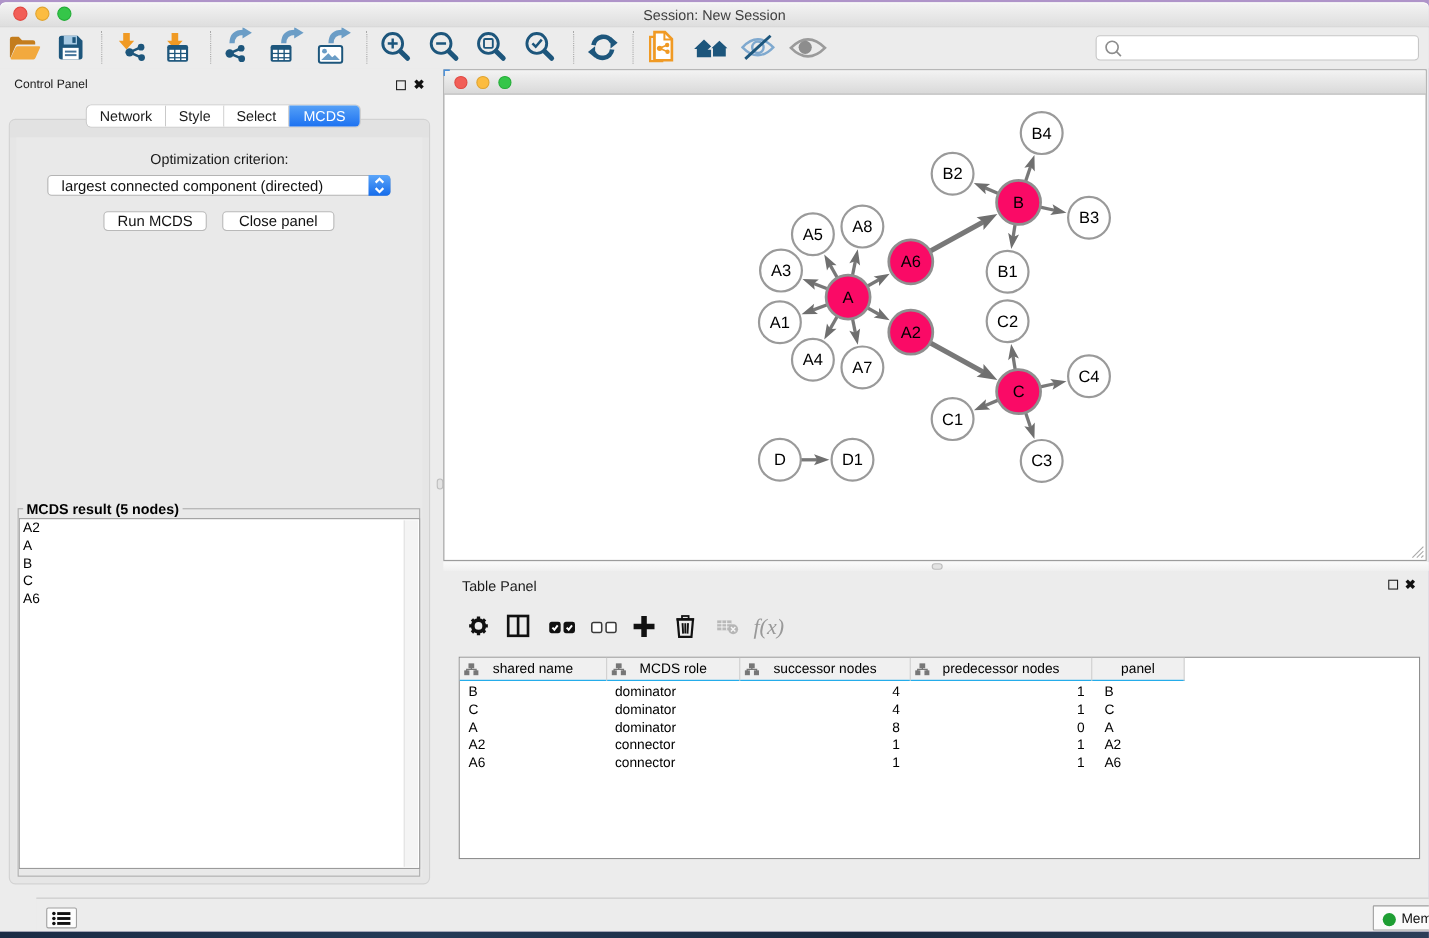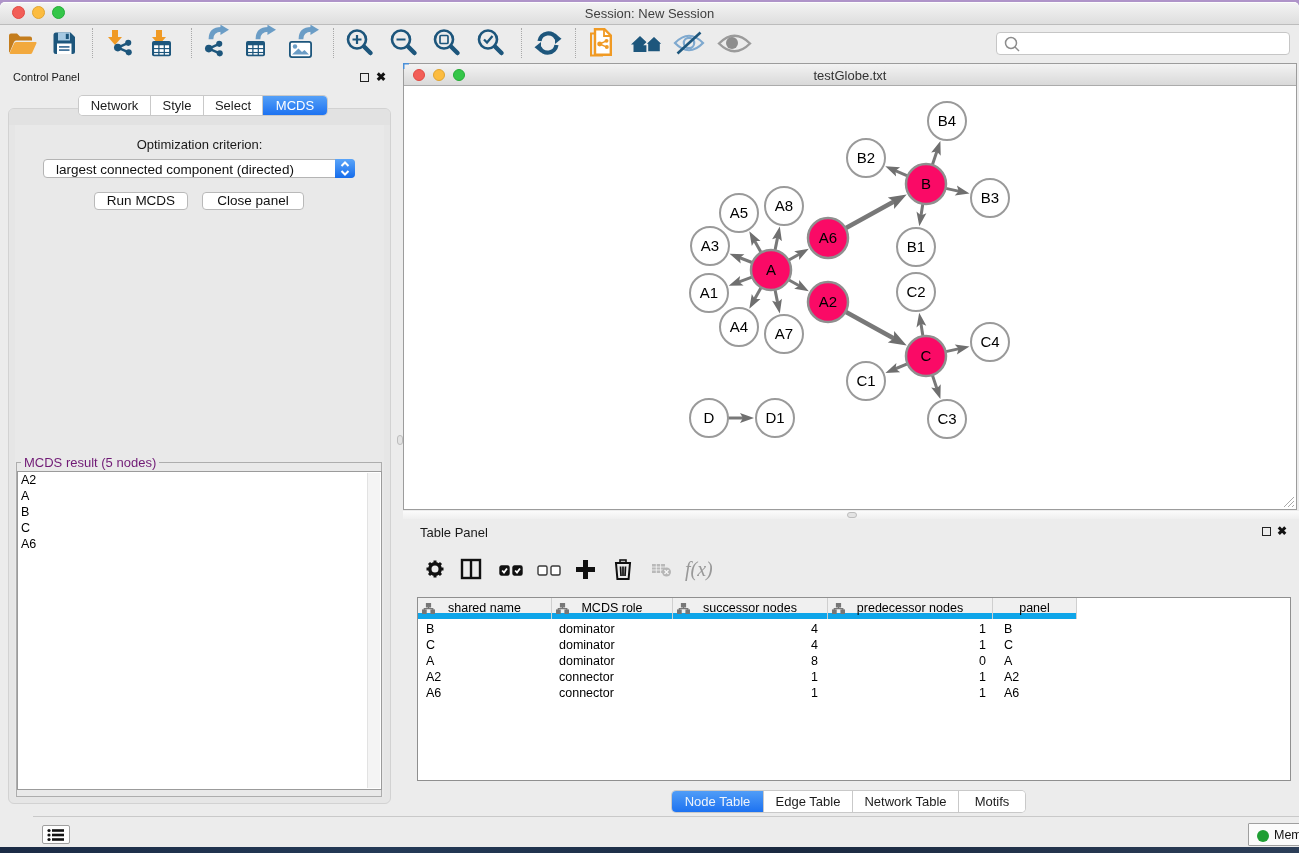--- a/index.html
+++ b/index.html
@@ -39,21 +39,21 @@
 #dropdown .txt { position:absolute; left:12px; top:2px; font-size:13.5px; color:#111; }
 #dropdown .step { position:absolute; right:-1px; top:-1px; width:20px; height:19px;
   background:linear-gradient(#5ba5f9,#156ceb); border-radius:0 4px 4px 0; }
 .btn { position:absolute; top:192px; height:18px; background:#fff;
   border:1px solid #b9b9b9; border-radius:4px; font-size:13.5px; color:#111;
   text-align:center; line-height:16px; }
 
 #mcdsfs { position:absolute; left:16px; top:455px; width:366px; height:342px; }
 #mcdsfs .bord { position:absolute; left:0; top:7px; right:0; bottom:0; border:1px solid #adadad; }
 #mcdsfs .leg { position:absolute; left:5px; top:0px; padding:0 3px; background:#e9e9e9;
-  font-size:13px; color:#701a75; }
+  font-size:13px; color:#000000;font-weight:bold; }
 #mcdslist { position:absolute; left:1px; top:16px; width:365px; height:319px; background:#fff;
   border:1px solid #9b9b9b; font-size:12.5px; color:#000; }
 #mcdslist .row { height:16px; line-height:16px; padding-left:3px; }
 #mcdslist .sb { position:absolute; right:1px; top:1px; width:13px; height:315px;
   background:#f4f4f4; border-left:1px solid #e2e2e2; }
 
 #gwin { position:absolute; left:403px; top:63px; width:894px; height:447px;
   background:#fff; border:1px solid #9c9c9c; }
 #gwin .tb { position:absolute; left:0; top:0; right:0; height:22px;
   background:linear-gradient(#f3f3f3,#d9d9d9); border-bottom:1px solid #ababab; }
@@ -66,21 +66,21 @@
 #hdiv .knob { position:absolute; left:444px; top:1px; width:10px; height:6px;
   background:#e3e3e3; border:1px solid #bdbdbd; border-radius:3px; }
 #vknob { position:absolute; left:397px; top:435px; width:6px; height:10px;
   background:#e3e3e3; border:1px solid #bdbdbd; border-radius:3px; }
 
 #tp-title { position:absolute; left:420px; top:525px; font-size:13px; color:#1a1a1a; }
 #tptools { position:absolute; left:417px; top:556px; }
 #tbl { position:absolute; left:417px; top:597px; width:874px; height:184px;
   background:#fff; border:1px solid #8f8f8f; }
 #tblhead { position:absolute; left:0; top:0; height:21px; width:659px;
-  background:#f0f0f0; border-bottom:6px solid #0ea5e9; }
+  background:#f0f0f0; border-bottom:1px solid #0ea5e9; }
 .th { position:absolute; top:0; height:21px; border-right:1px solid #cfcfcf;
   font-size:12.5px; color:#000; text-align:center; line-height:20px; }
 .trow { position:absolute; font-size:12.5px; color:#000; height:16px; line-height:16px; }
 
 .btabs { position:absolute; left:672px; top:791px; height:21px; display:flex;
   border-radius:4px; box-shadow:0 0 0 1px #c9c9c9; background:#fff; }
 .btab { font-size:13px; color:#1c1c1c; text-align:center; line-height:21px; background:#fff; }
 .btab:first-child { border-radius:4px 0 0 4px; }
 .btab:last-child { border-radius:0 4px 4px 0; }
 .btab + .btab { border-left:1px solid #c9c9c9; }
@@ -294,21 +294,20 @@
   </div>
 
   <div id="gwin">
         <svg width="6" height="6" style="position:absolute;left:-1px;top:-1px;z-index:5;">
           <path d="M0 6 L0 0 L6 0 L6 1.5 L1.5 1.5 L1.5 6 Z" fill="#4a90d9"></path>
         </svg>
     <div class="tb">
       <div class="tl" style="left:9px;top:5px;width:12px;height:12px;background:#f25e57;border:0.5px solid #e14942;"></div>
       <div class="tl" style="left:29px;top:5px;width:12px;height:12px;background:#fcbc40;border:0.5px solid #e0a430;"></div>
       <div class="tl" style="left:49px;top:5px;width:12px;height:12px;background:#35c649;border:0.5px solid #24ad38;"></div>
-      <div class="title">testGlobe.txt</div>
     </div>
     <svg id="graphsvg" width="892" height="423" font-family="Liberation Sans, sans-serif">
 <g stroke="#787878" fill="none">
 <line x1="349.2" y1="189.6" x2="333.1" y2="195.6" stroke-width="3.0"></line>
 <line x1="349.3" y1="176.0" x2="333.9" y2="170.0" stroke-width="3.0"></line>
 <line x1="357.7" y1="199.6" x2="349.7" y2="213.8" stroke-width="3.0"></line>
 <line x1="357.7" y1="166.4" x2="349.7" y2="152.2" stroke-width="3.0"></line>
 <line x1="370.8" y1="201.6" x2="374.0" y2="217.6" stroke-width="3.0"></line>
 <line x1="370.8" y1="164.4" x2="374.0" y2="148.4" stroke-width="3.0"></line>
 <line x1="383.6" y1="173.7" x2="397.0" y2="166.2" stroke-width="3.0"></line>
@@ -520,26 +519,20 @@
         <div class="trow" style="left:141px;top:71px;">connector</div>
         <div class="trow" style="left:255px;width:145px;top:71px;text-align:right;">1</div>
         <div class="trow" style="left:410px;width:158px;top:71px;text-align:right;">1</div>
         <div class="trow" style="left:586px;top:71px;">A2</div>
         <div class="trow" style="left:8px;top:87px;">A6</div>
         <div class="trow" style="left:141px;top:87px;">connector</div>
         <div class="trow" style="left:255px;width:145px;top:87px;text-align:right;">1</div>
         <div class="trow" style="left:410px;width:158px;top:87px;text-align:right;">1</div>
         <div class="trow" style="left:586px;top:87px;">A6</div>
   </div>
-  <div class="btabs">
-    <div class="btab sel" style="width:91px;">Node Table</div>
-    <div class="btab" style="width:89px;">Edge Table</div>
-    <div class="btab" style="width:106px;">Network Table</div>
-    <div class="btab" style="width:67px;">Motifs</div>
-  </div>
 
   <div id="statusbar">
     <div id="listbtn">
           <svg width="25" height="18" style="position:absolute;left:1px;top:0px;">
 <g fill="#111">
               <circle cx="5" cy="4.5" r="1.6"></circle>
               <circle cx="5" cy="9" r="1.6"></circle>
               <circle cx="5" cy="13.5" r="1.6"></circle>
 <rect x="8" y="3.2" width="12" height="2.6"></rect>
               <rect x="8" y="7.7" width="12" height="2.6"></rect>

